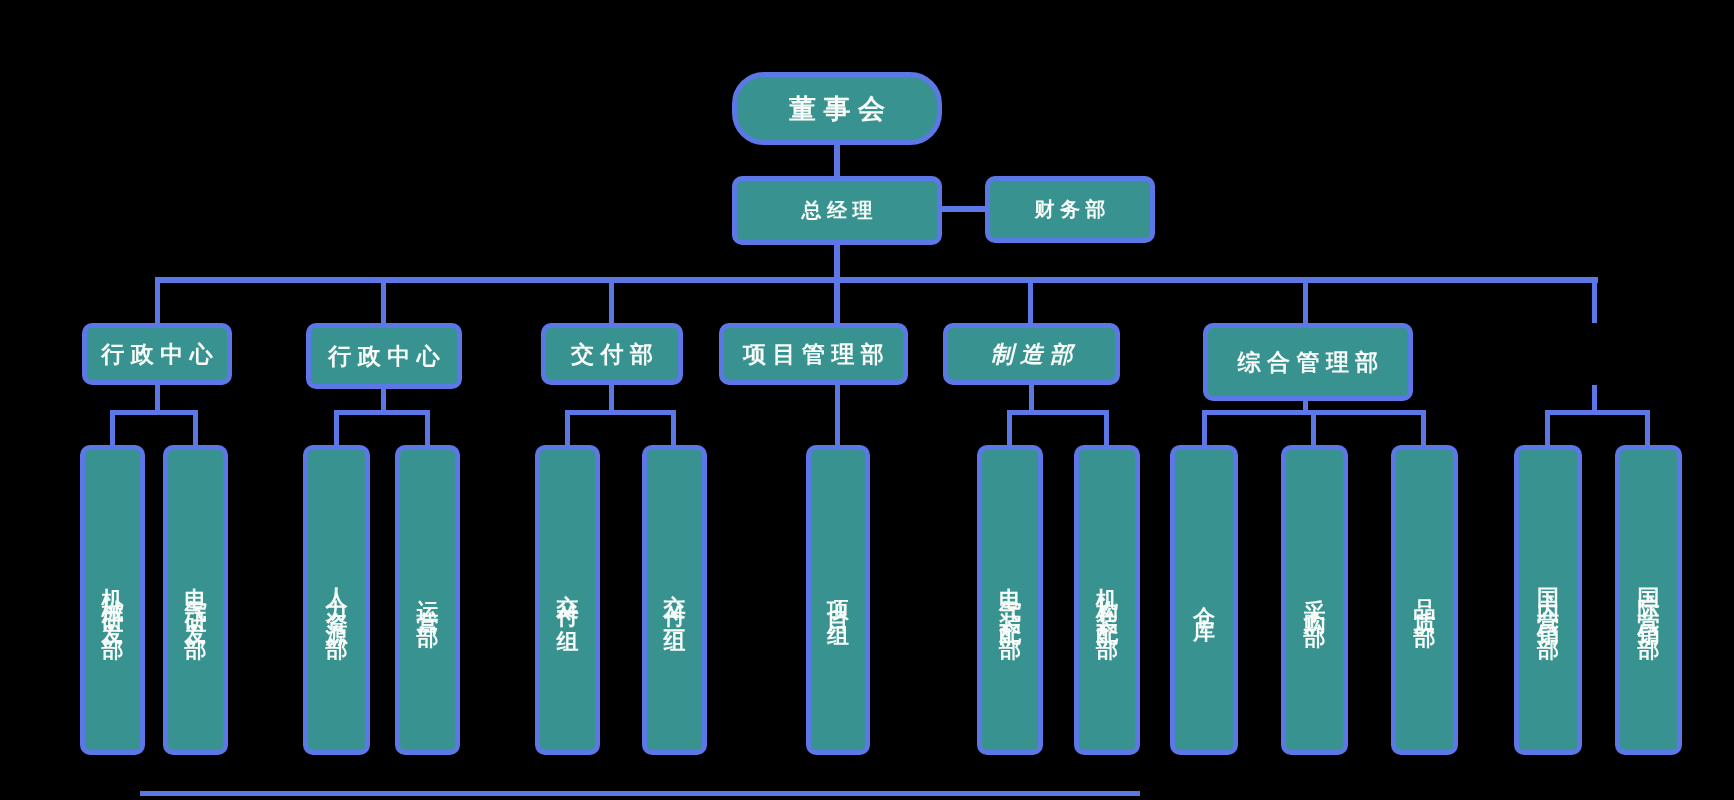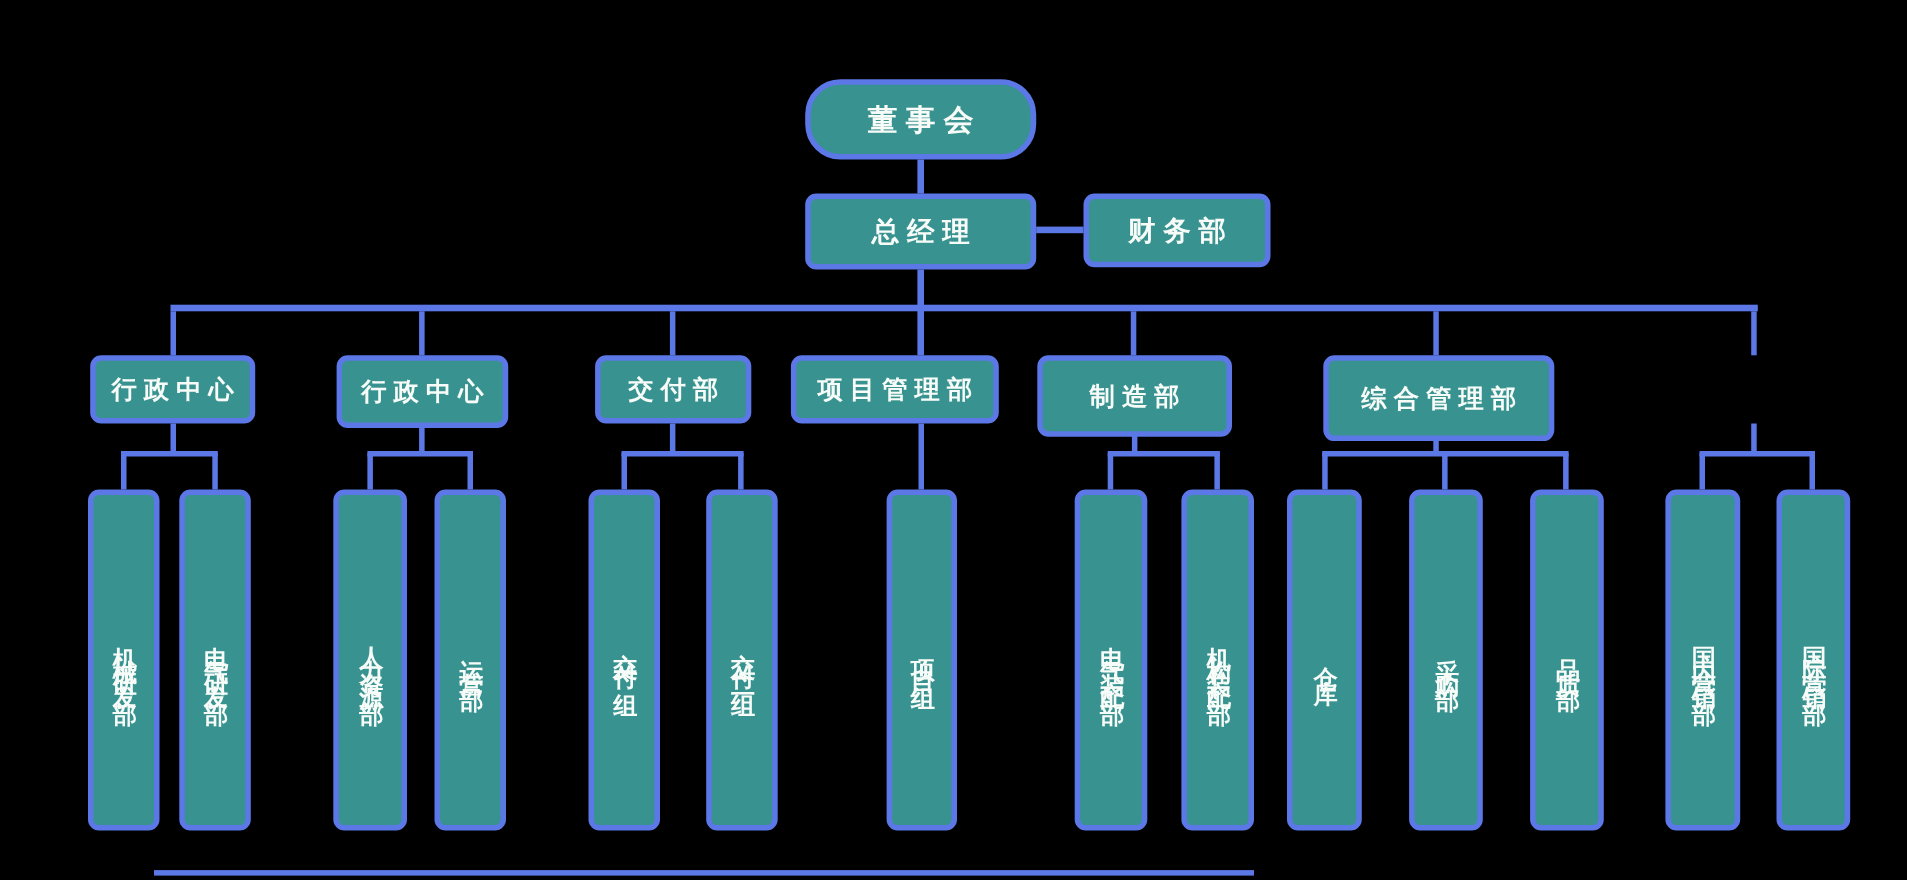--- a/index.html
+++ b/index.html
@@ -7,21 +7,21 @@
     position:relative;width:1734px;height:800px;background:#000;overflow:hidden;
     font-family:"DejaVu Sans",sans-serif;
   }
   .node{
     position:absolute;box-sizing:border-box;
     background:#38928f;border:5px solid #5b78e6;border-radius:10px;
     display:flex;align-items:center;justify-content:center;
     color:#f7fcf9;font-weight:bold;
   }
   .lvl1{font-size:27px;border-radius:32px;}
-  .lvl2{font-size:25px;text-align:right;}
+  .lvl2{font-size:20px;text-align:right;}
   .lvl3{font-size:23px;}
   .lvl4{font-size:22px;}
   .h-label{letter-spacing:0.28em;text-indent:0.28em;white-space:nowrap;}
   .v-label{writing-mode:vertical-lr;text-orientation:upright;letter-spacing:0.55em;line-height:1;}
   .line{position:absolute;background:#5b78e6;}
 </style>
 </head>
 <body>
 
 <div class="stage">
@@ -85,21 +85,21 @@
   </div>
   <div class="node lvl3" style="left:306px;top:323px;width:156px;height:66px;">
     <span class="h-label">行政中心</span>
   </div>
   <div class="node lvl3" style="left:541px;top:323px;width:142px;height:62px;text-align:right;">
     <span class="h-label">交付部</span>
   </div>
   <div class="node lvl3" style="left:719px;top:323px;width:189px;height:62px;">
     <span class="h-label">项目管理部</span>
   </div>
-  <div class="node lvl3" style="left:943px;top:323px;width:177px;height:74px;">
+  <div class="node lvl3" style="left:943px;top:323px;width:177px;height:62px;font-style:italic;">
     <span class="h-label">制造部</span>
   </div>
   <div class="node lvl3" style="left:1203px;top:323px;width:210px;height:78px;">
     <span class="h-label">综合管理部</span>
   </div>
 
   <div class="node lvl4" style="left:80px;top:445px;width:65px;height:310px;">
     <span class="v-label">机械研发部</span>
   </div>
   <div class="node lvl4" style="left:163px;top:445px;width:65px;height:310px;">

